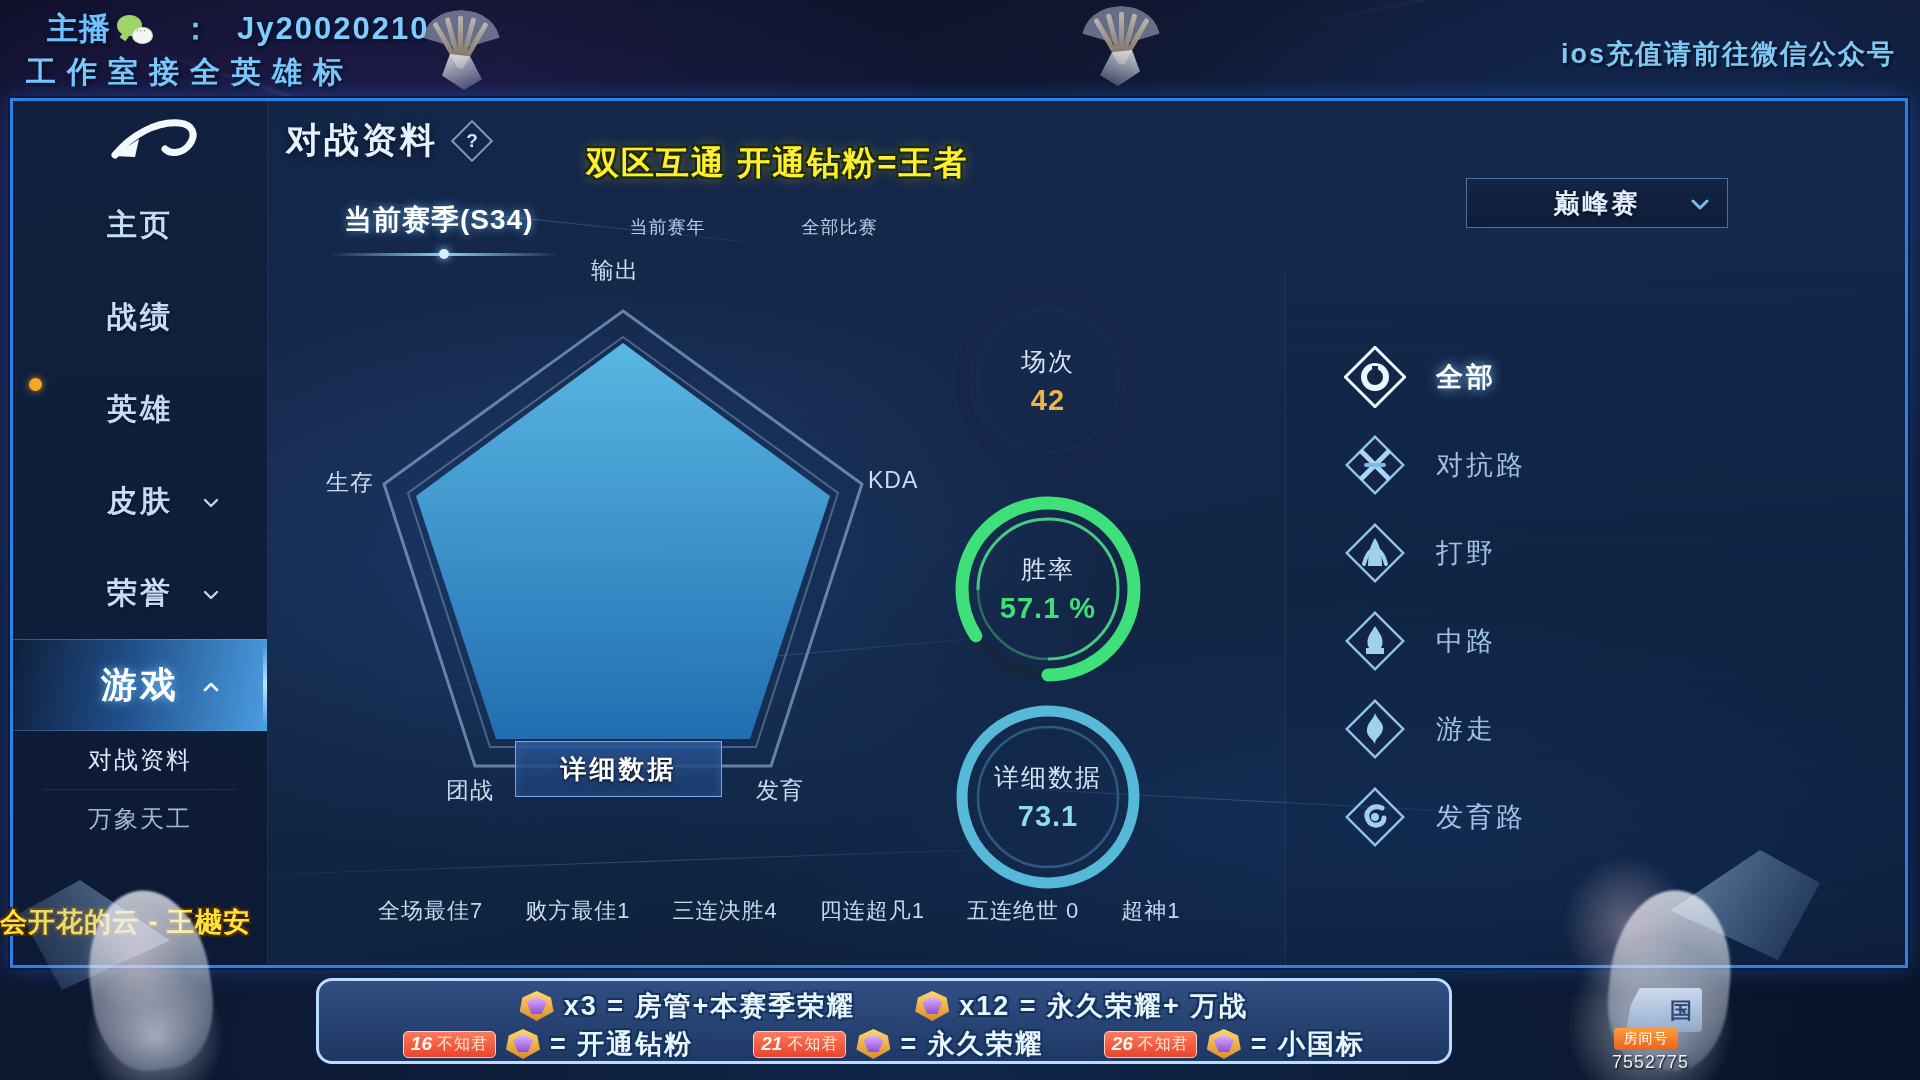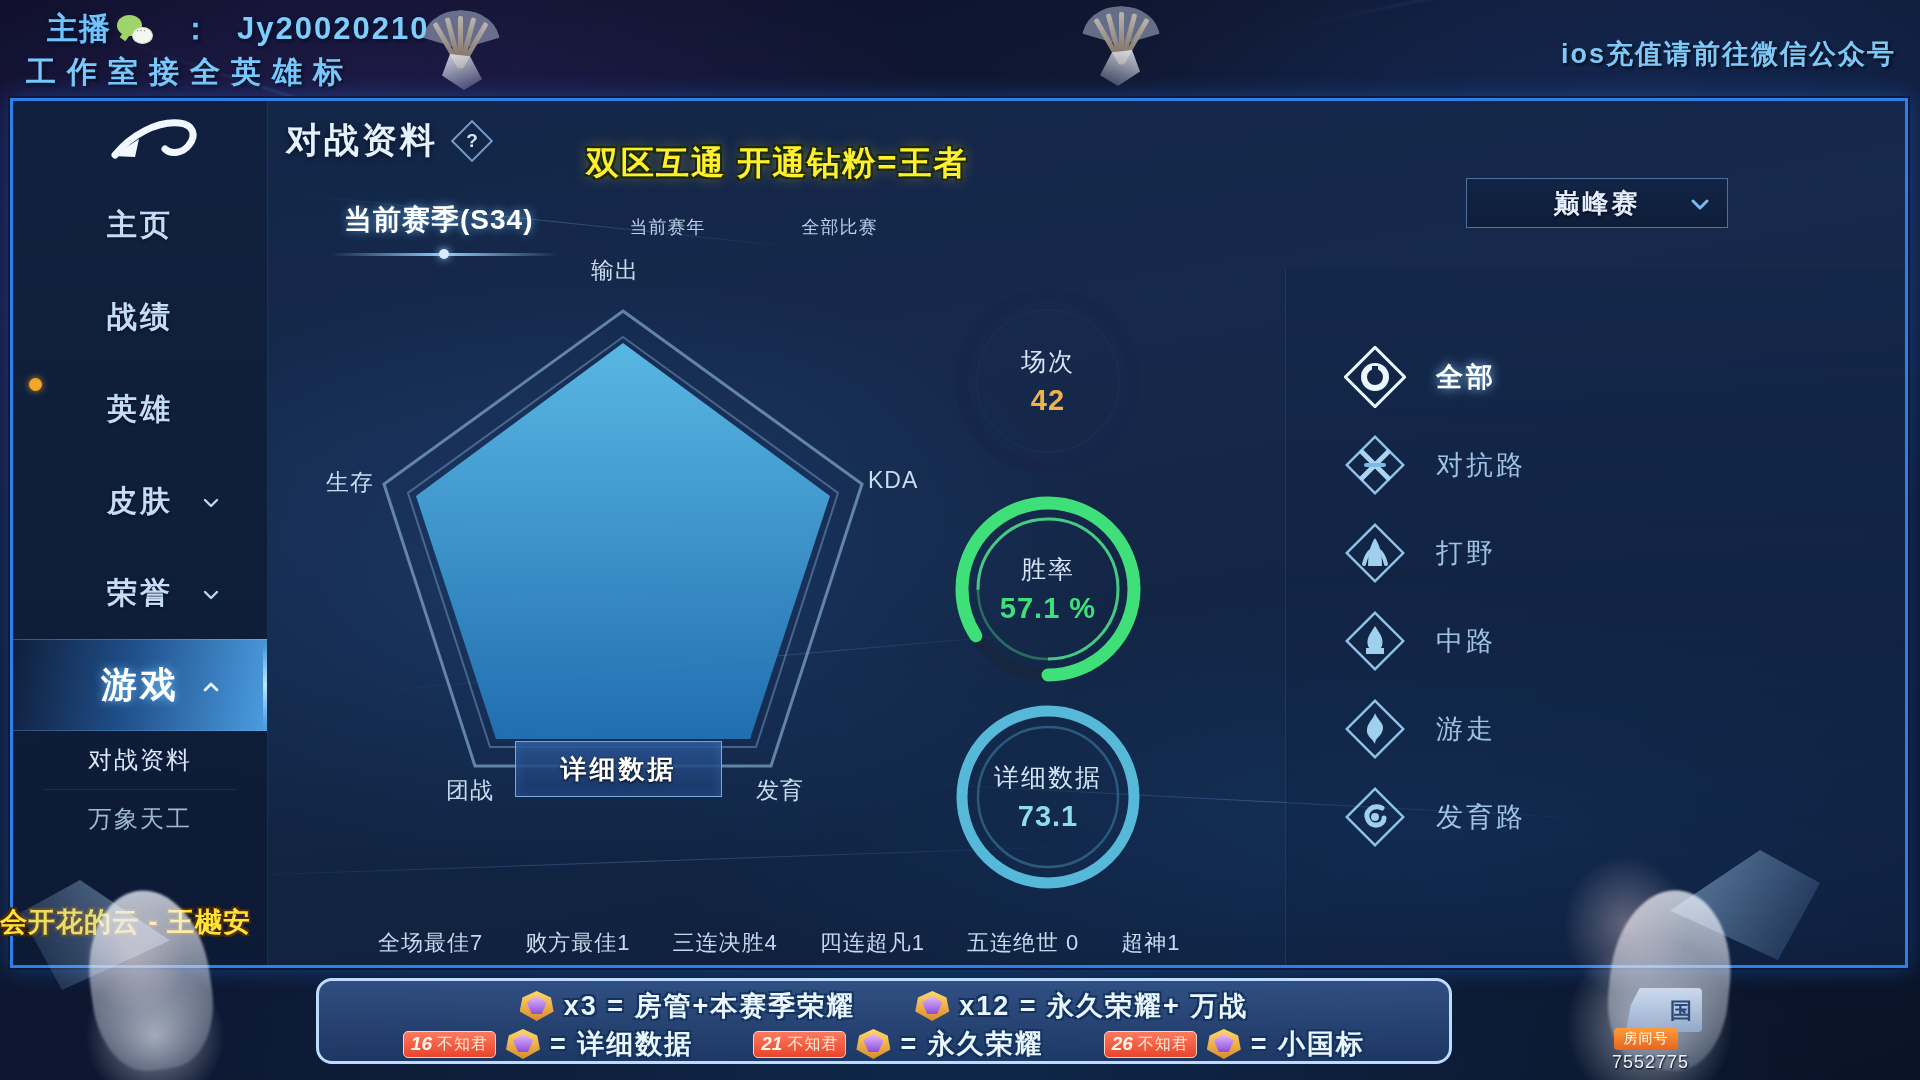--- a/index.html
+++ b/index.html
@@ -222,21 +222,21 @@
   .detail-btn {
     position:absolute; left:247px; top:640px; width:207px; height:56px;
     border:1px solid rgba(150,200,250,.75);
     background:linear-gradient(180deg,rgba(43,86,150,.85),rgba(26,56,106,.85));
     display:flex; align-items:center; justify-content:center; cursor:pointer;
     box-shadow:0 0 12px rgba(70,150,240,.28) inset;
   }
   .detail-btn span { font-size:26px; font-weight:700; color:#ffffff; letter-spacing:3px; text-shadow:0 1px 3px #000;}
 
   .achievements {
-    position:absolute; left:110px; top:795px; display:flex; gap:42px; align-items:center;margin-top:32px;
+    position:absolute; left:110px; top:795px; display:flex; gap:42px; align-items:center;
   }
   .ach { font-size:22px; color:#c6d9ee; letter-spacing:1px; }
 
   
   .rings { position:absolute; left:680px; top:180px; width:260px; height:620px; }
   .ring { position:absolute; left:0; width:200px; height:200px; }
   .ring svg { position:absolute; inset:0; width:200px; height:200px; }
   .ring .inner {
     position:absolute; inset:0; display:flex; flex-direction:column; align-items:center; justify-content:center; gap:6px;
   }
@@ -677,21 +677,21 @@
       <div class="promo-row">
         <div class="promo-item">
           <span class="badge-chip">
             <span class="num">16</span>
             <span class="nm">不知君</span>
           </span>
           <span class="gem">
               <span class="g-outer"></span>
               <span class="g-inner"></span>
             </span>
-          <span class="ptext">= 详细数据</span>
+          <span class="ptext">= 开通钻粉</span>
         </div>
         <div class="promo-item">
           <span class="badge-chip">
             <span class="num">21</span>
             <span class="nm">不知君</span>
           </span>
           <span class="gem">
               <span class="g-outer"></span>
               <span class="g-inner"></span>
             </span>

